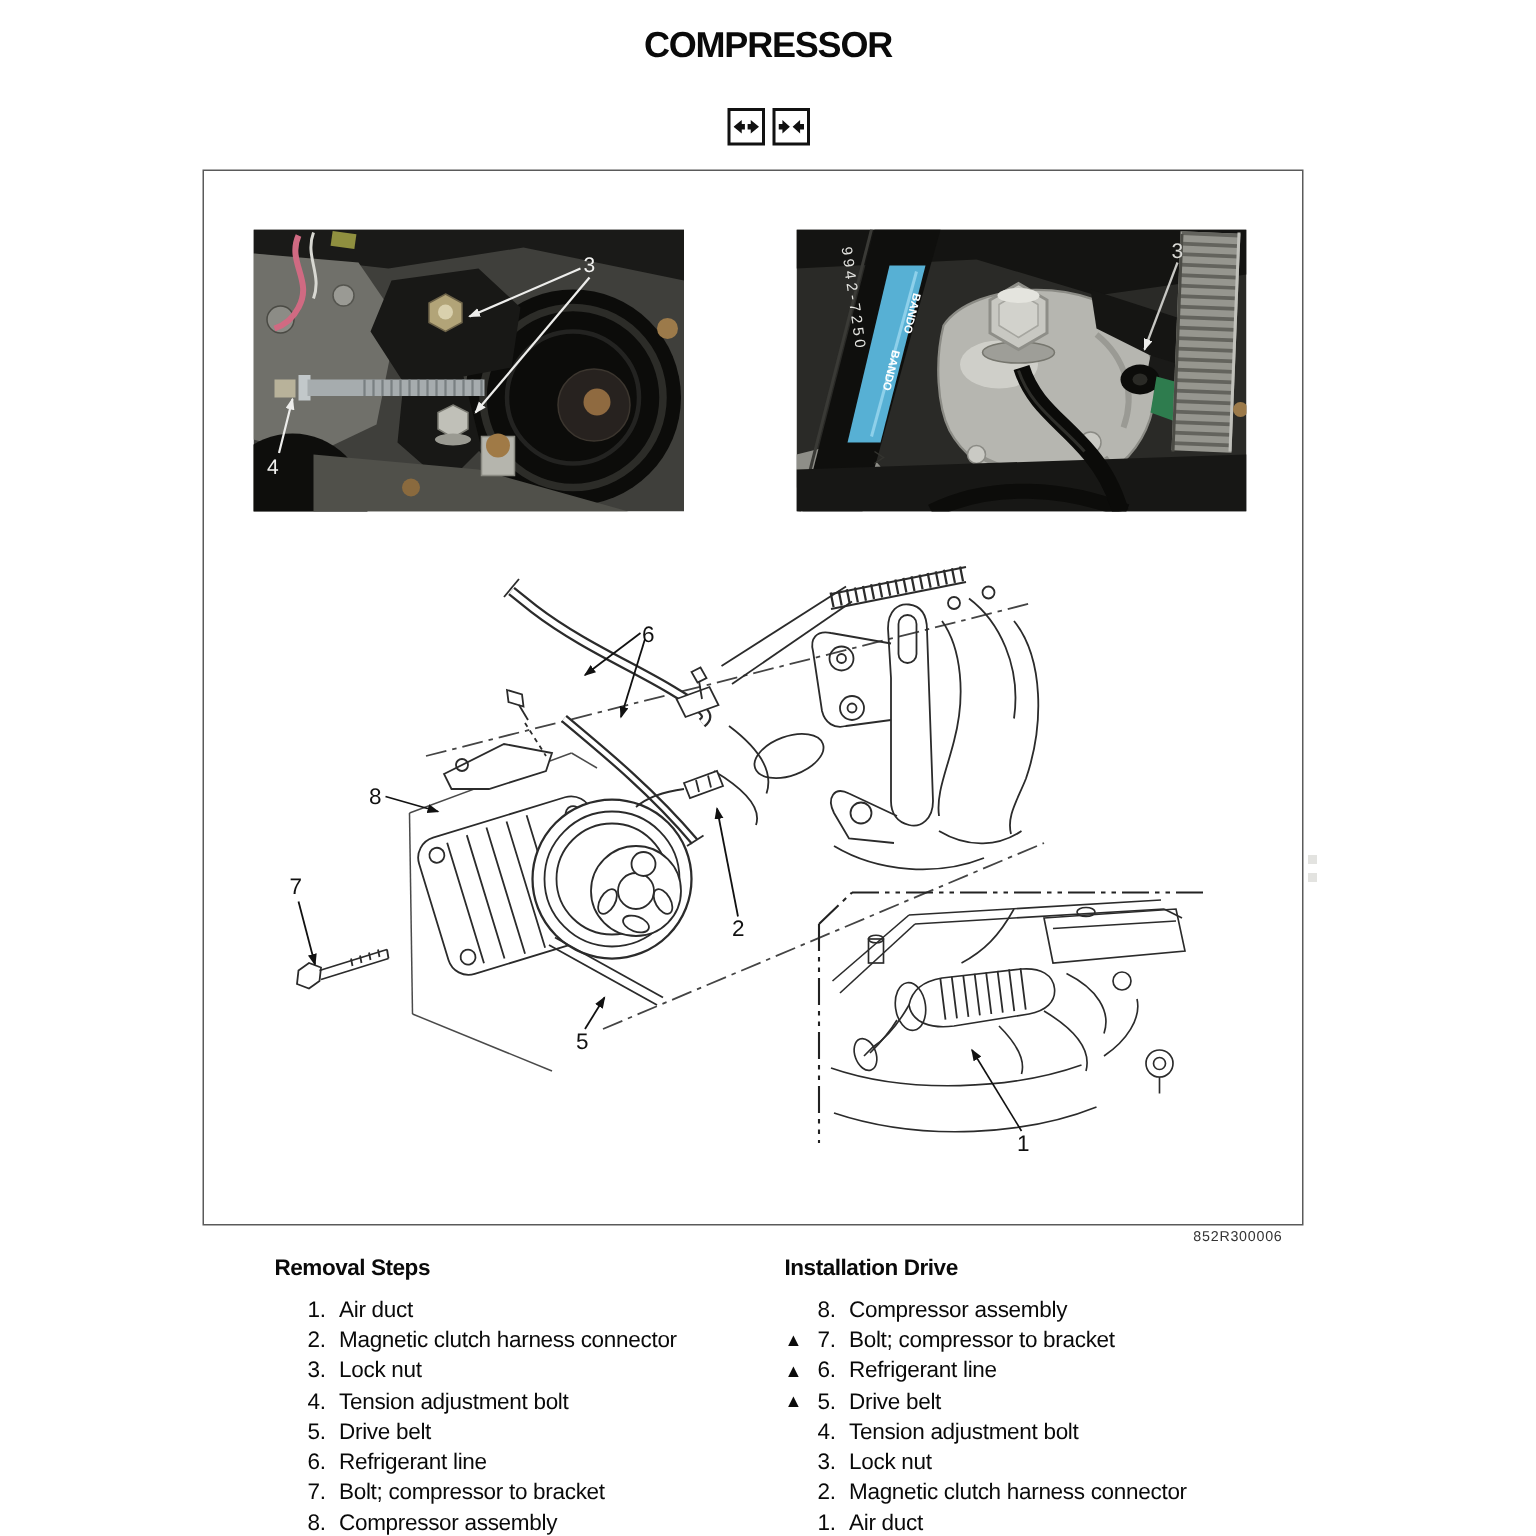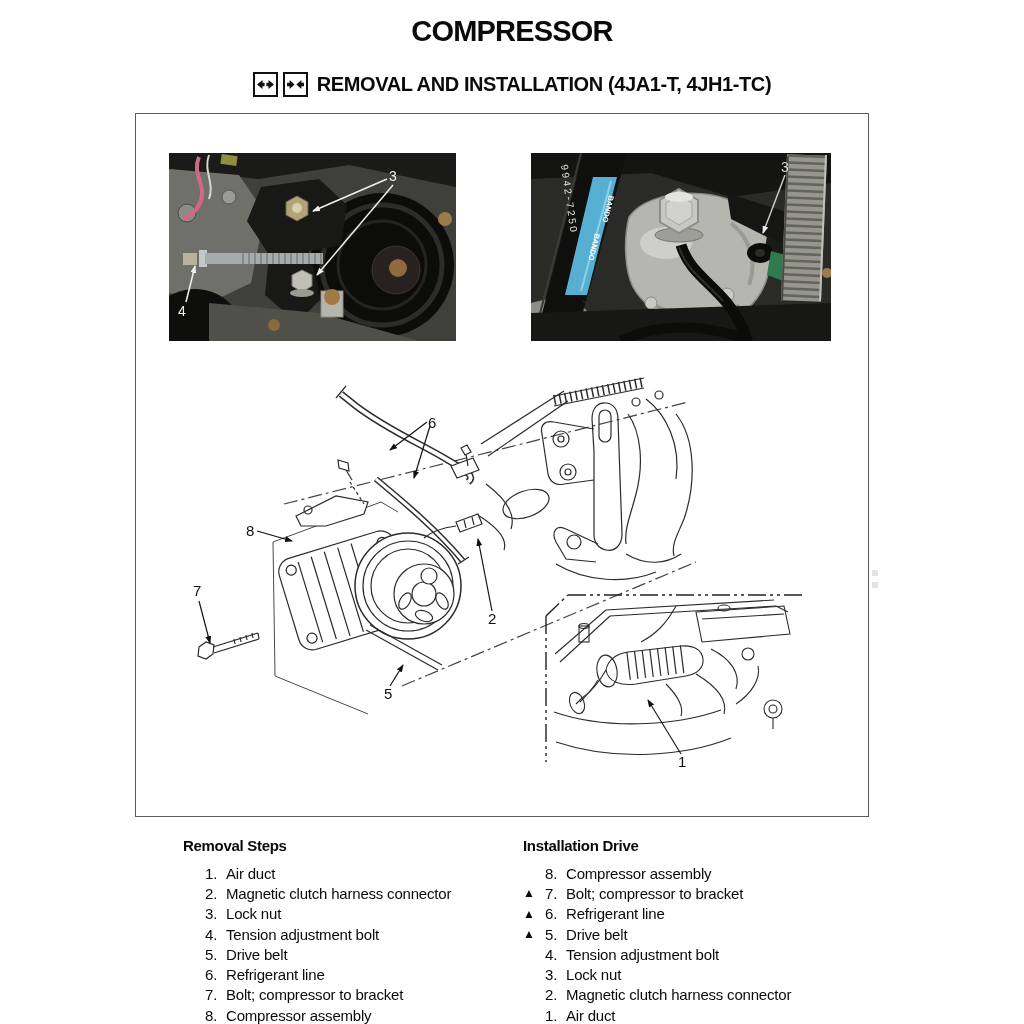--- a/index.html
+++ b/index.html
@@ -1,19 +1,19 @@
 <!DOCTYPE html>
 <html><head>
 <meta charset="utf-8">
 <style>
   html,body{margin:0;padding:0;background:#fff;}
   .page{position:relative;width:1024px;height:1024px;background:#ffffff;overflow:hidden;
         font-family:"Liberation Sans","DejaVu Sans",sans-serif;color:#0a0a0a;}
   .page-title{position:absolute;top:16px;left:0;width:100%;text-align:center;
-        font-size:29px;font-weight:bold;letter-spacing:-0.8px;line-height:30px;}
+        font-size:24px;font-weight:bold;letter-spacing:-0.8px;line-height:30px;}
   .subtitle-row{position:absolute;top:70px;left:0;width:100%;display:flex;
         justify-content:center;align-items:center;gap:5px;height:28px;}
   .legend-box{width:25px;height:25px;border:2px solid #111;display:flex;align-items:center;
         justify-content:center;box-sizing:border-box;background:#fff;}
   .page-subtitle{font-size:20px;font-weight:bold;letter-spacing:-0.4px;margin-left:4px;}
   .figure-box{position:absolute;left:135px;top:113px;width:732px;height:702px;
         border:1px solid #5a5a5a;box-sizing:content-box;background:#fff;}
   .figure-code{position:absolute;left:135px;top:819px;width:732px;text-align:right;
         padding-right:12px;box-sizing:border-box;font-size:9.5px;color:#333;letter-spacing:0.5px;}
   .edge-mark{position:absolute;left:872px;top:570px;width:8px;height:26px;}
@@ -41,21 +41,20 @@
         <polygon points="0,5.5 5.5,1 5.5,3.7 7.6,3.7 7.6,7.3 5.5,7.3 5.5,10" fill="#111"></polygon>
         <polygon points="17,5.5 11.5,1 11.5,3.7 9.4,3.7 9.4,7.3 11.5,7.3 11.5,10" fill="#111"></polygon>
       </svg>
     </span>
     <span class="legend-box">
       <svg width="17" height="11" viewBox="0 0 17 11">
         <polygon points="7.6,5.5 2.6,1 2.6,3.7 0,3.7 0,7.3 2.6,7.3 2.6,10" fill="#111"></polygon>
         <polygon points="9.4,5.5 14.4,1 14.4,3.7 17,3.7 17,7.3 14.4,7.3 14.4,10" fill="#111"></polygon>
       </svg>
     </span>
-    <span class="page-subtitle">REMOVAL AND INSTALLATION (4JA1-T, 4JH1-TC)</span>
   </div>
 
   <div class="figure-box">
     <svg width="732" height="702" viewBox="0 0 732 702">
       <defs>
         <marker id="ahB" markerWidth="9" markerHeight="8" refX="7" refY="3" orient="auto" markerUnits="userSpaceOnUse">
           <path d="M0,0 L8,3 L0,6 Z" fill="#111"></path>
         </marker>
         <marker id="ahW" markerWidth="9" markerHeight="8" refX="7" refY="3" orient="auto" markerUnits="userSpaceOnUse">
           <path d="M0,0 L8,3 L0,6 Z" fill="#ededeb"></path>
@@ -286,20 +285,21 @@
         <path d="M418,598 C470,616 540,612 585,596"></path>
         <path d="M420,628 C480,648 550,642 595,624"></path>
         <path d="M600,590 C615,580 625,565 622,552"></path>
         <path d="M530,570 C540,580 548,592 545,602"></path>
         <line x1="545" y1="640" x2="512" y2="586" stroke="#111" marker-end="url(#ahB)"></line>
         <text x="542" y="653" font-size="15" fill="#111" stroke="none">1</text>
       </g>
     </svg>
   </div>
 
+  <div class="figure-code">852R300006</div>
 
   <div class="edge-mark">
       <div></div>
       <div></div>
     </div>
 
   <div class="steps">
     <div class="steps-col col-removal">
       <h3 class="steps-heading">Removal Steps</h3>
       <div class="step">

